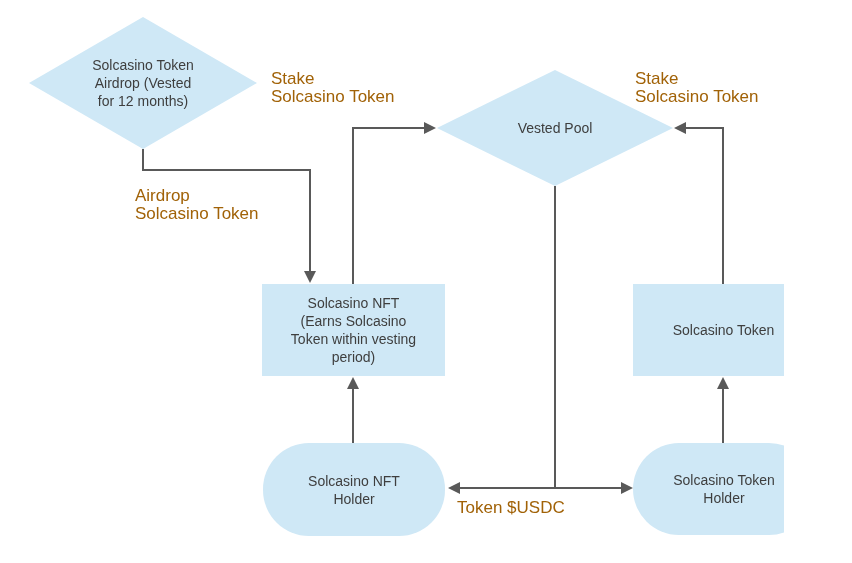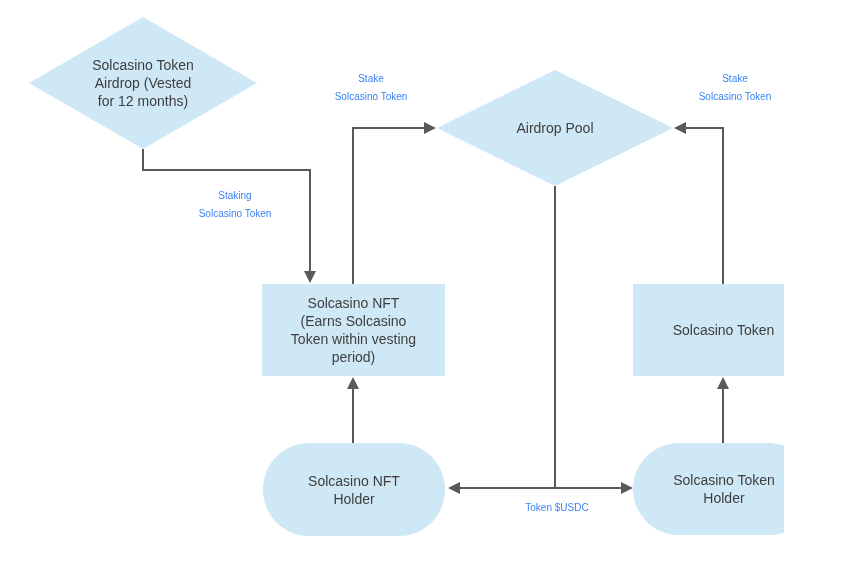--- a/index.html
+++ b/index.html
@@ -36,23 +36,22 @@
     white-space: pre-line;
   }
   .diamond {
     clip-path: polygon(50% 0%, 100% 50%, 50% 100%, 0% 50%);
   }
   .stadium {
     border-radius: 46px;
   }
   .edge-label {
     position: absolute;
-    text-align: center;
-    color: #3b82f6;
-    font-size: 10px;
+    color: #a16207;
+    font-size: 17px;
     line-height: 18px;
     white-space: pre-line;
   }
   
   #n-airdrop   { left: 29px;  top: 17px;  width: 228px; height: 132px; }
   #n-staking   { left: 437px; top: 70px;  width: 236px; height: 116px; }
   #n-nftbox    { left: 262px; top: 284px; width: 183px; height: 92px;  }
   #n-tokenbox  { left: 633px; top: 284px; width: 181px; height: 92px;  }
   #n-nfthold   { left: 263px; top: 443px; width: 182px; height: 93px;  }
   #n-tokenhold { left: 633px; top: 443px; width: 182px; height: 92px;  }
@@ -82,21 +81,21 @@
     <path d="M723,443 L723,379" fill="none" stroke="#595959" stroke-width="2" marker-end="url(#arrow)"></path>
   </svg>
 
   <div id="n-airdrop" class="node diamond">
     <span>Solcasino Token
 Airdrop (Vested
 for 12 months)</span>
   </div>
 
   <div id="n-staking" class="node diamond">
-    <span>Airdrop Pool</span>
+    <span>Vested Pool</span>
   </div>
 
   <div id="n-nftbox" class="node rect">
     <span>Solcasino NFT
 (Earns Solcasino
 Token within vesting
 period)</span>
   </div>
 
   <div id="n-tokenbox" class="node rect">
@@ -112,18 +111,18 @@
     <span>Solcasino Token
 Holder</span>
   </div>
 
   <div id="l-stake-left" class="edge-label">Stake
 Solcasino Token</div>
 
   <div id="l-stake-right" class="edge-label">Stake
 Solcasino Token</div>
 
-  <div id="l-airdrop" class="edge-label">Staking
+  <div id="l-airdrop" class="edge-label">Airdrop
 Solcasino Token</div>
 
   <div id="l-earn" class="edge-label">Token $USDC</div>
 
 </div>
 
 </body></html>

